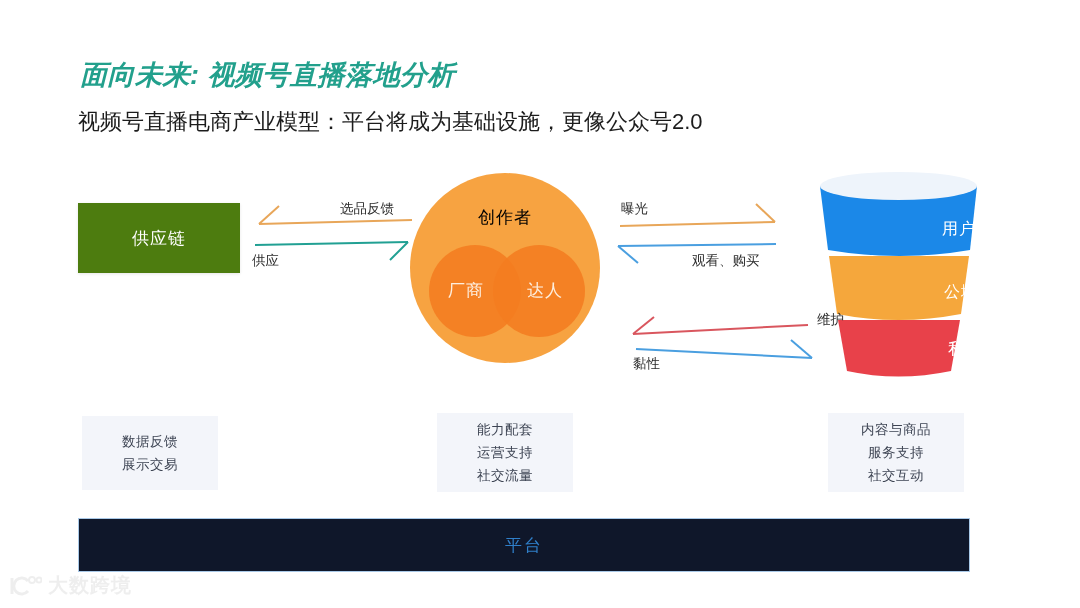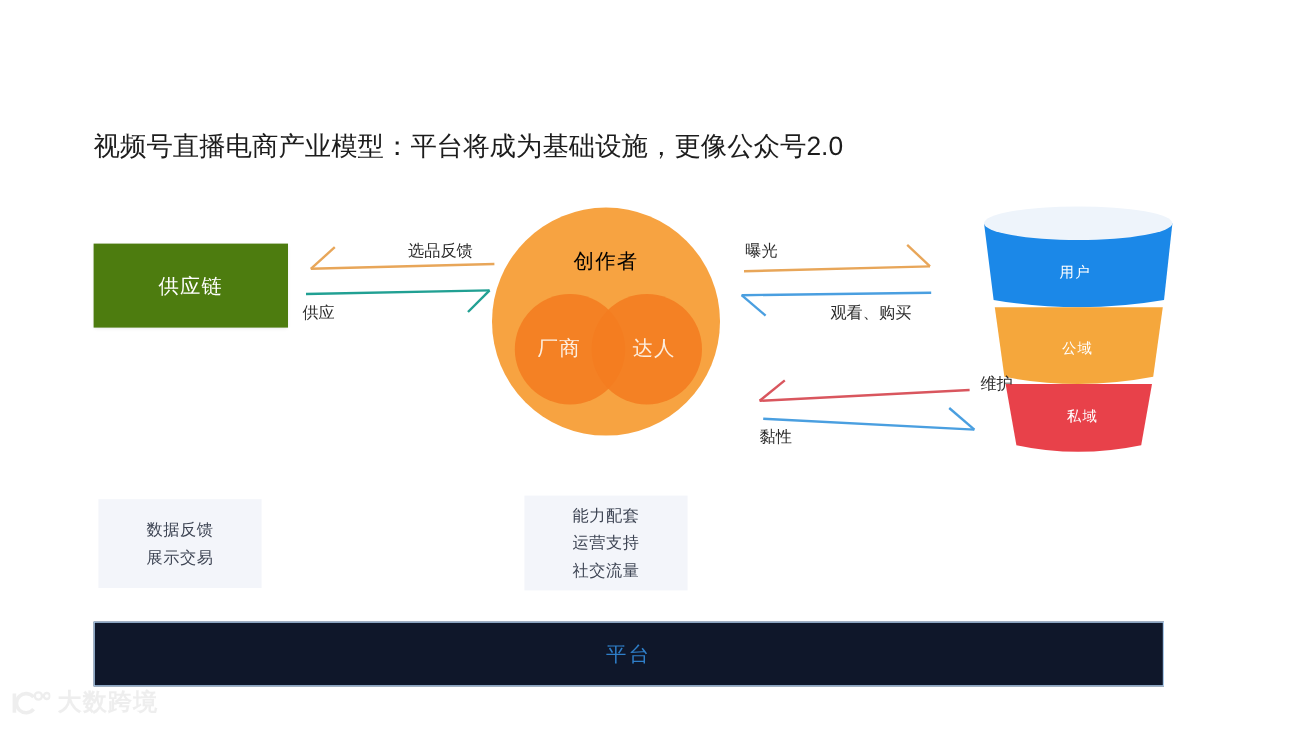--- a/index.html
+++ b/index.html
@@ -97,22 +97,22 @@
     font-size: 17px;
     letter-spacing: 1px;
   }
   .venn-inner-label.left  { left: 426px; }
   .venn-inner-label.right { left: 505px; }
 
   
   .funnel { position: absolute; left: 812px; top: 168px; }
   .funnel-label {
     position: absolute;
-    text-align: center;
-    font-size: 12px;
+    text-align: right;
+    font-size: 16px;
     color: #ffffff;
     letter-spacing: 1px;
     width: 160px;
   }
   .fl-1 { left: 816px; top: 219px; }
   .fl-2 { left: 818px; top: 282px; }
   .fl-3 { left: 822px; top: 339px; }
 
   
   .arrow-layer {
@@ -187,20 +187,21 @@
     font-weight: bold;
     color: #ececec;
     letter-spacing: 1px;
   }
 </style>
 </head>
 <body>
 
 <div id="slide">
 
+  <div class="title">面向未来: 视频号直播落地分析</div>
   <div class="subtitle">视频号直播电商产业模型：平台将成为基础设施，更像公众号2.0</div>
 
   <div class="supply-box">
     <span>供应链</span>
   </div>
 
   <div class="venn-outer"></div>
   <div class="venn-inner left"></div>
   <div class="venn-inner right"></div>
   <div class="venn-label-top">创作者</div>
@@ -261,20 +262,25 @@
   <div class="arrow-text at-nx">黏性</div>
 
   <div class="info-box ib-left">
     <div>数据反馈</div>
     <div>展示交易</div>
   </div>
   <div class="info-box ib-middle">
     <div>能力配套</div>
     <div>运营支持</div>
     <div>社交流量</div>
+  </div>
+  <div class="info-box ib-right">
+    <div>内容与商品</div>
+    <div>服务支持</div>
+    <div>社交互动</div>
   </div>
 
   <div class="platform-bar">
     <span>平台</span>
   </div>
 
   <div class="watermark">
     <svg width="34" height="22" viewBox="0 0 34 22">
       <path d="M4 3 L4 19" stroke="#ececec" stroke-width="3" fill="none"></path>
       <path d="M20 6 A8 8 0 1 0 20 16" stroke="#ececec" stroke-width="3" fill="none"></path>

